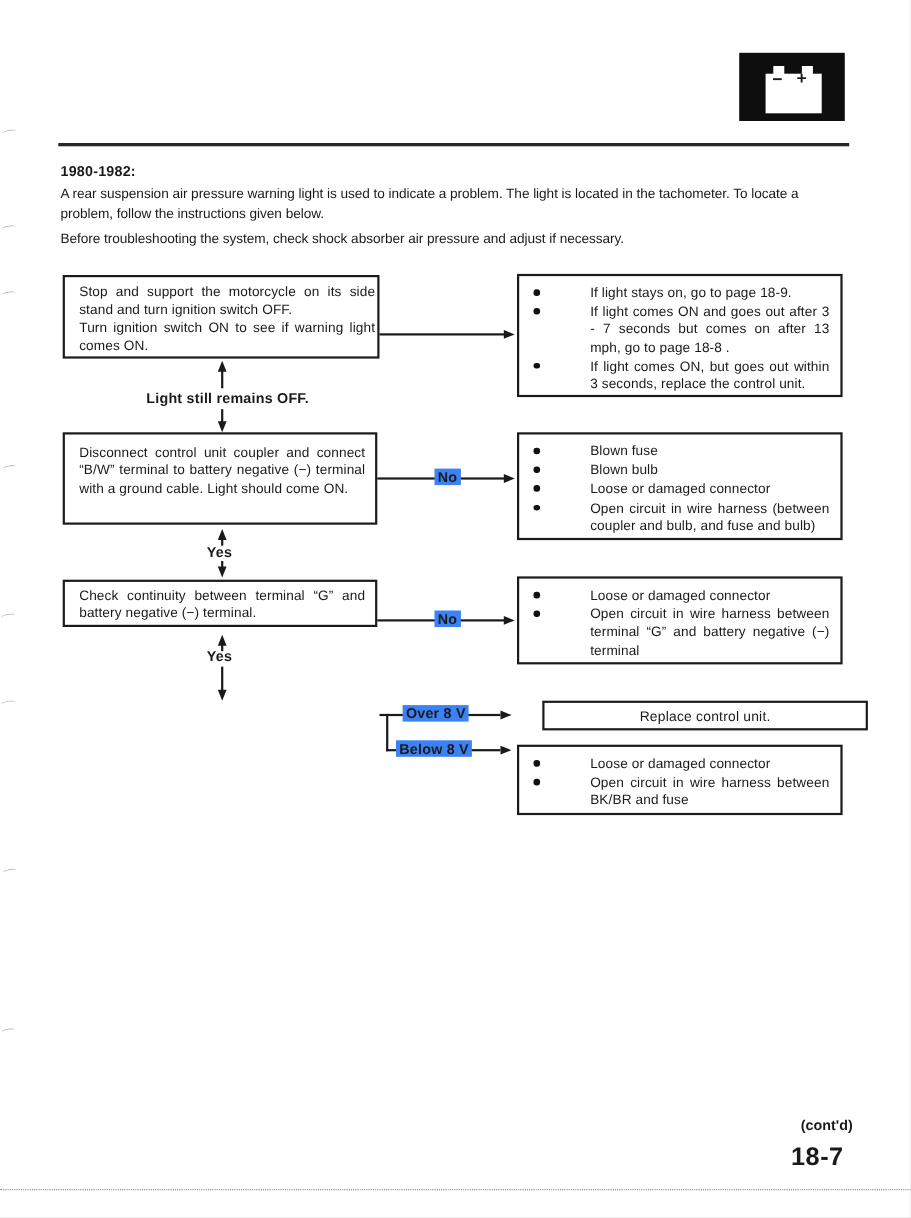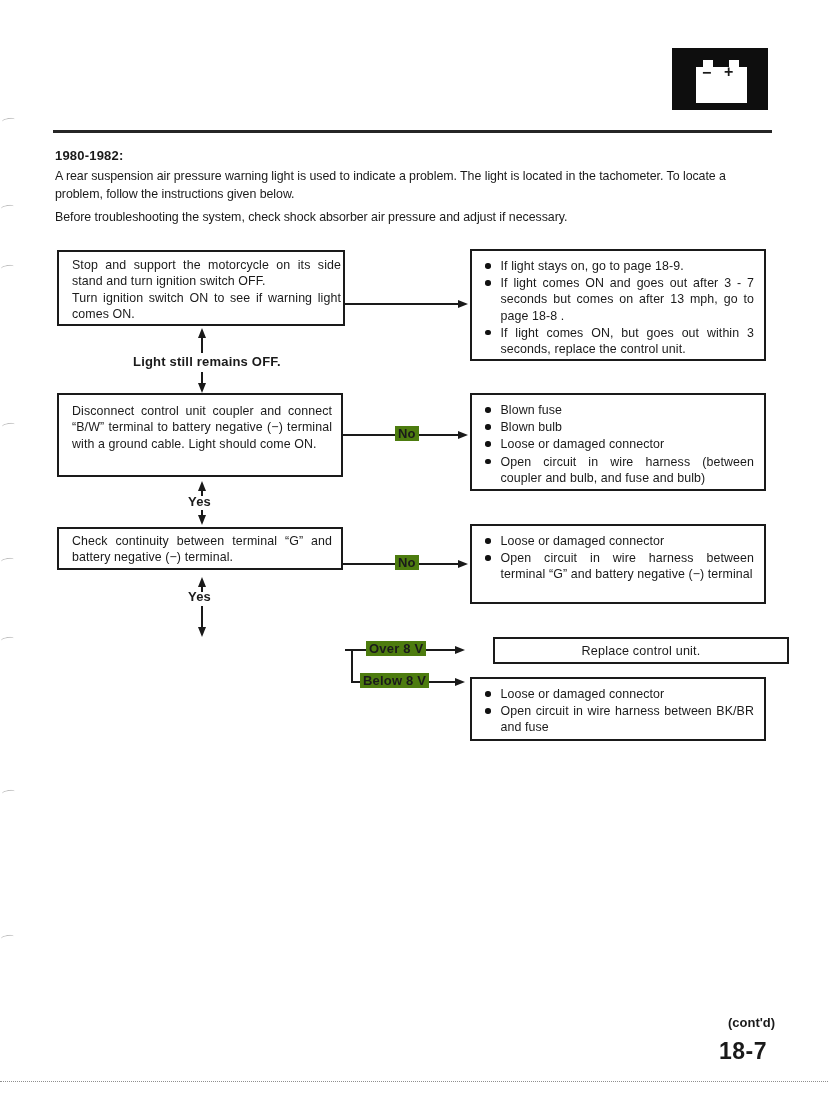--- a/index.html
+++ b/index.html
@@ -24,32 +24,32 @@
   .para{position:absolute;left:55px;font-size:12.4px;letter-spacing:-0.05px;white-space:nowrap;}
 
   .box{position:absolute;border:2.5px solid #1a1a1a;background:#fff;box-sizing:border-box;}
   .step-text{font-size:12.4px;line-height:16.4px;text-align:justify;text-align-last:left;
              letter-spacing:.1px;margin:0;}
   .lpad{padding:5px 2px 0 13px;}
 
   .bul{display:flex;margin:1px 0;}
   .dot{flex:none;width:5.5px;height:5.5px;border-radius:50%;background:#111;margin:5px 10px 0 13px;}
   .bul .txt{flex:1;font-size:12.4px;line-height:16.2px;text-align:justify;text-align-last:left;
-            letter-spacing:.1px;padding-right:10px;}
+            letter-spacing:.1px;padding-right:10px;margin-left:36px;}
   .rpad{padding-top:6px;}
 
   .center-box{display:flex;align-items:center;justify-content:center;font-size:12.6px;letter-spacing:.2px;margin-left:23px;}
 
   .hline{position:absolute;height:2.2px;background:#1a1a1a;}
   .vline{position:absolute;width:2.2px;background:#1a1a1a;}
   .arr{position:absolute;width:0;height:0;}
   .arr-r{border-top:4.5px solid transparent;border-bottom:4.5px solid transparent;border-left:10px solid #1a1a1a;}
   .arr-u{border-left:4.5px solid transparent;border-right:4.5px solid transparent;border-bottom:10px solid #1a1a1a;}
   .arr-d{border-left:4.5px solid transparent;border-right:4.5px solid transparent;border-top:10px solid #1a1a1a;}
-  .clabel{position:absolute;font-weight:bold;font-size:13px;background:#4d7c0f;padding:0 3px;letter-spacing:.2px;white-space:nowrap;}
+  .clabel{position:absolute;font-weight:bold;font-size:13px;background:#3b82f6;padding:0 3px;letter-spacing:.2px;white-space:nowrap;}
   .flow-label{position:absolute;font-weight:bold;font-size:13px;letter-spacing:.2px;white-space:nowrap;}
 
   .contd{position:absolute;left:717px;top:1015px;font-size:13px;font-weight:bold;margin-left:11px;}
   .pagenum{position:absolute;left:719px;top:1038px;font-size:23px;font-weight:bold;letter-spacing:.5px;}
 </style>
 </head>
 <body>
 
 <div class="page">
 

